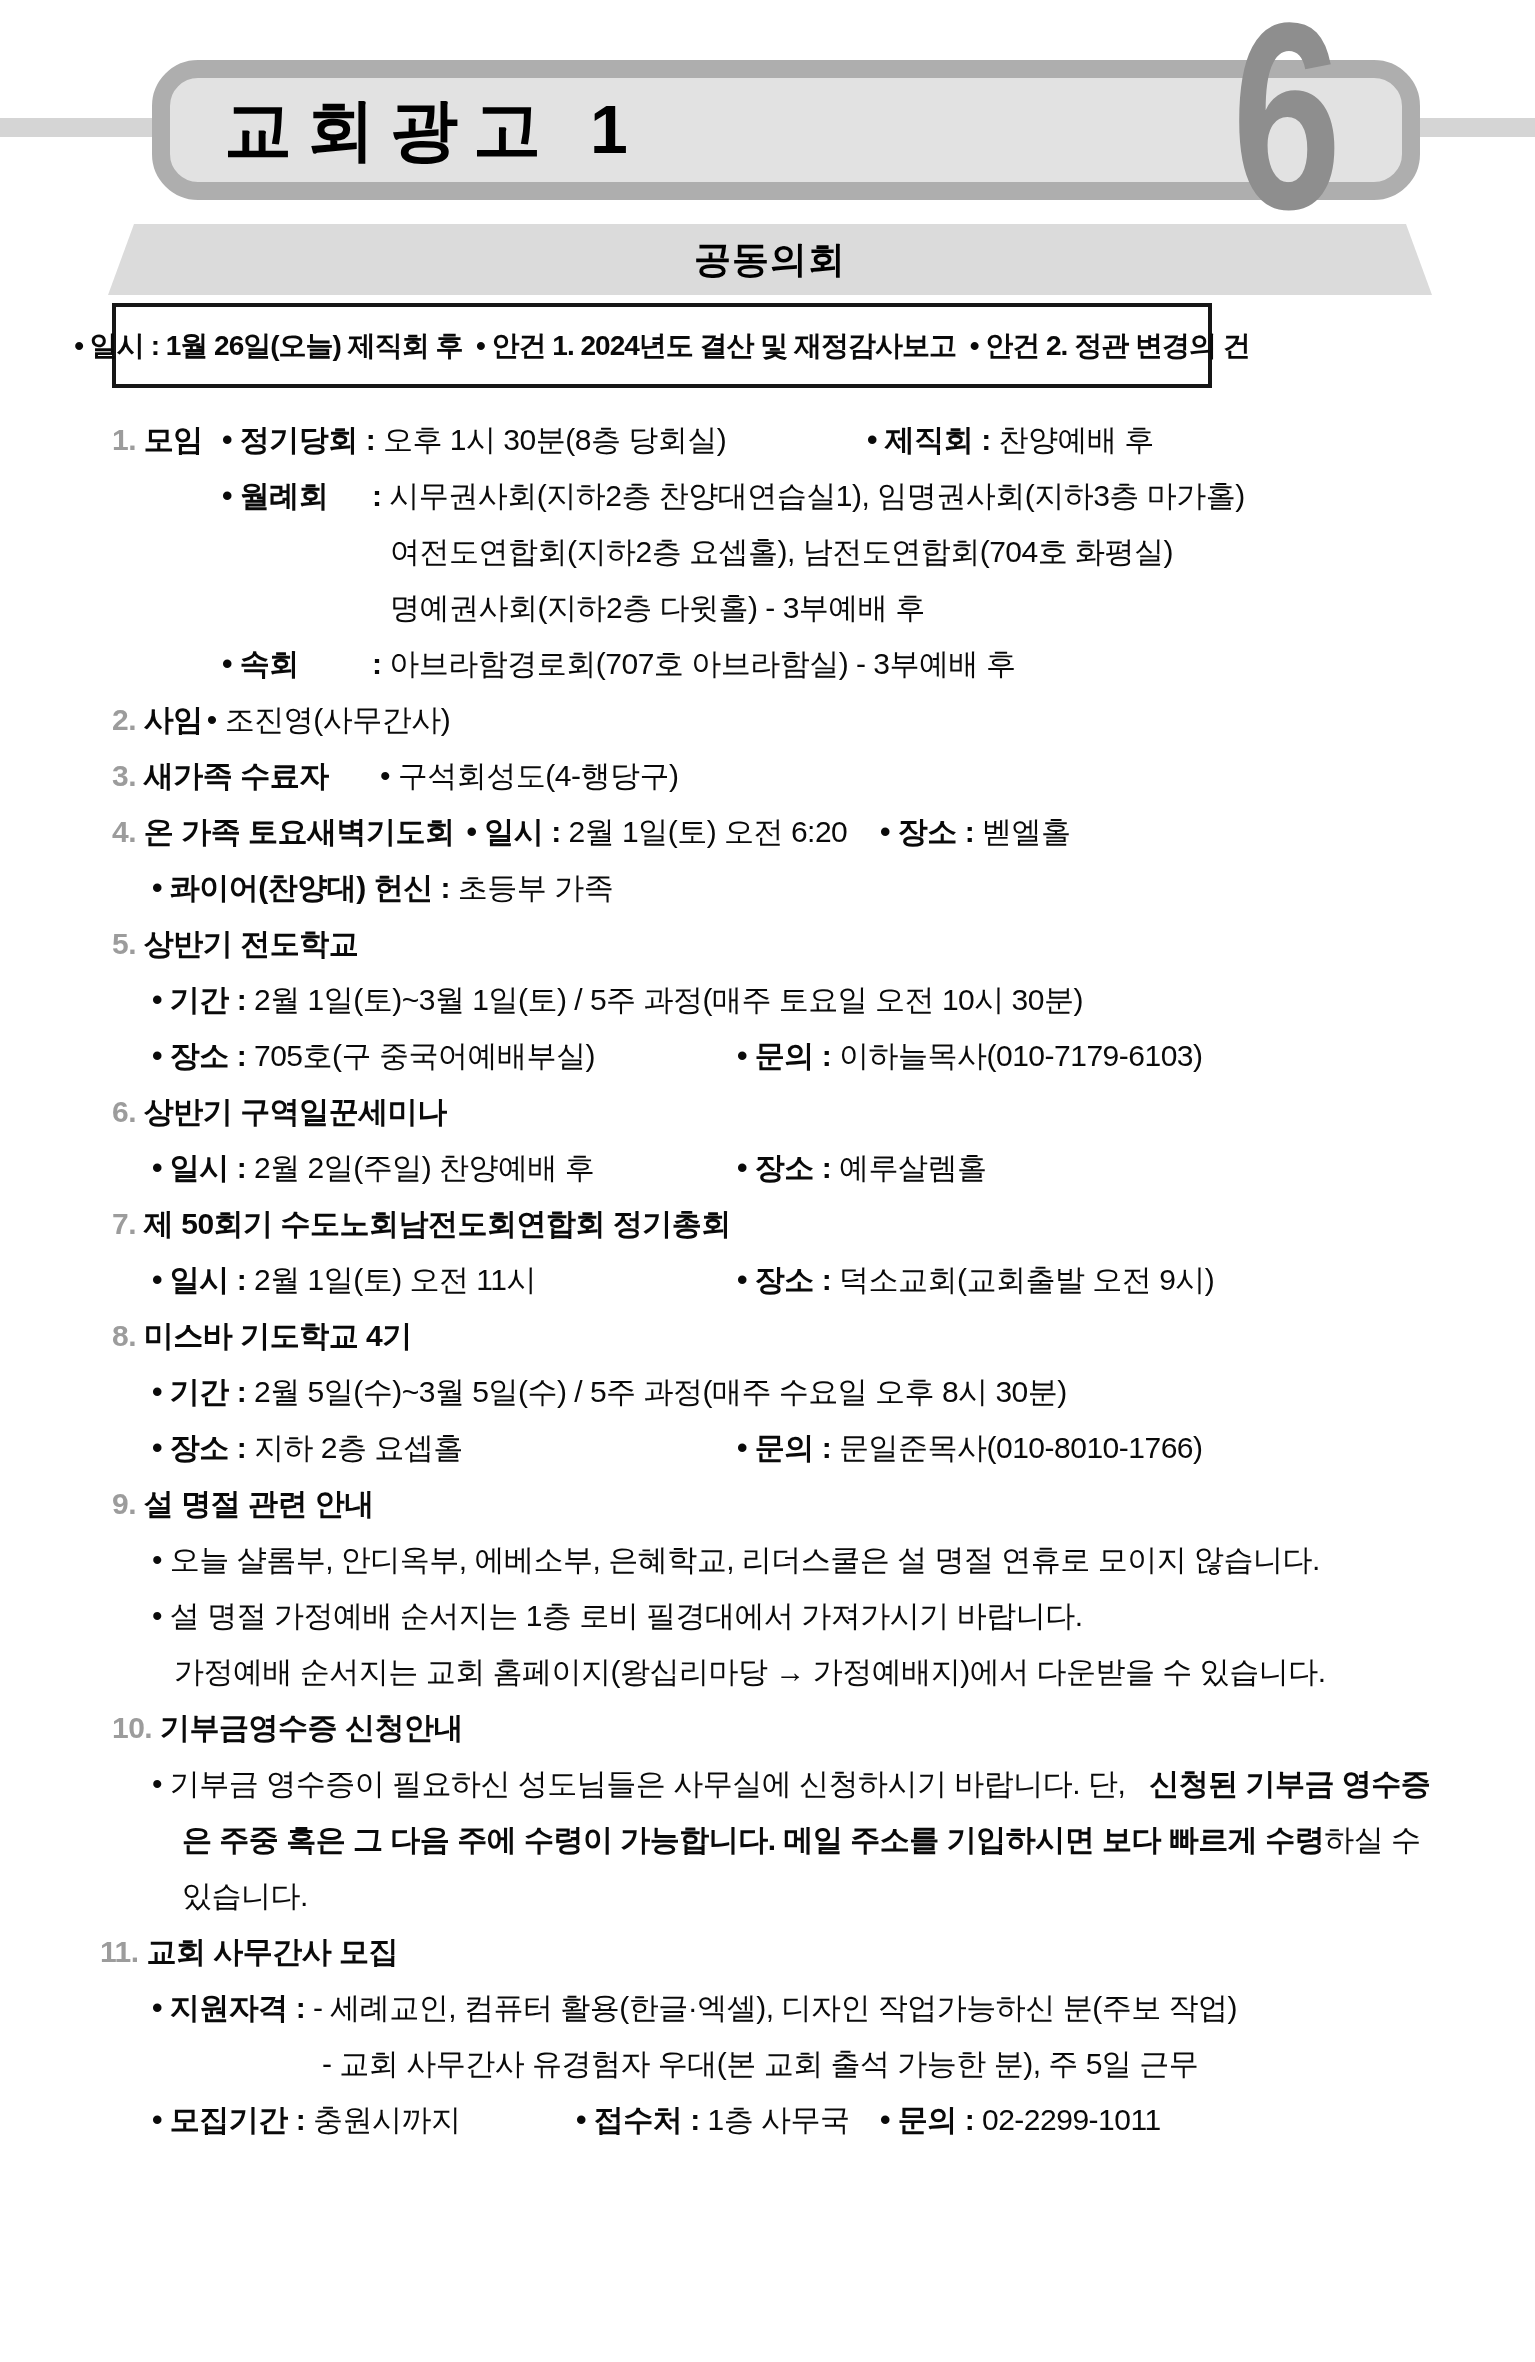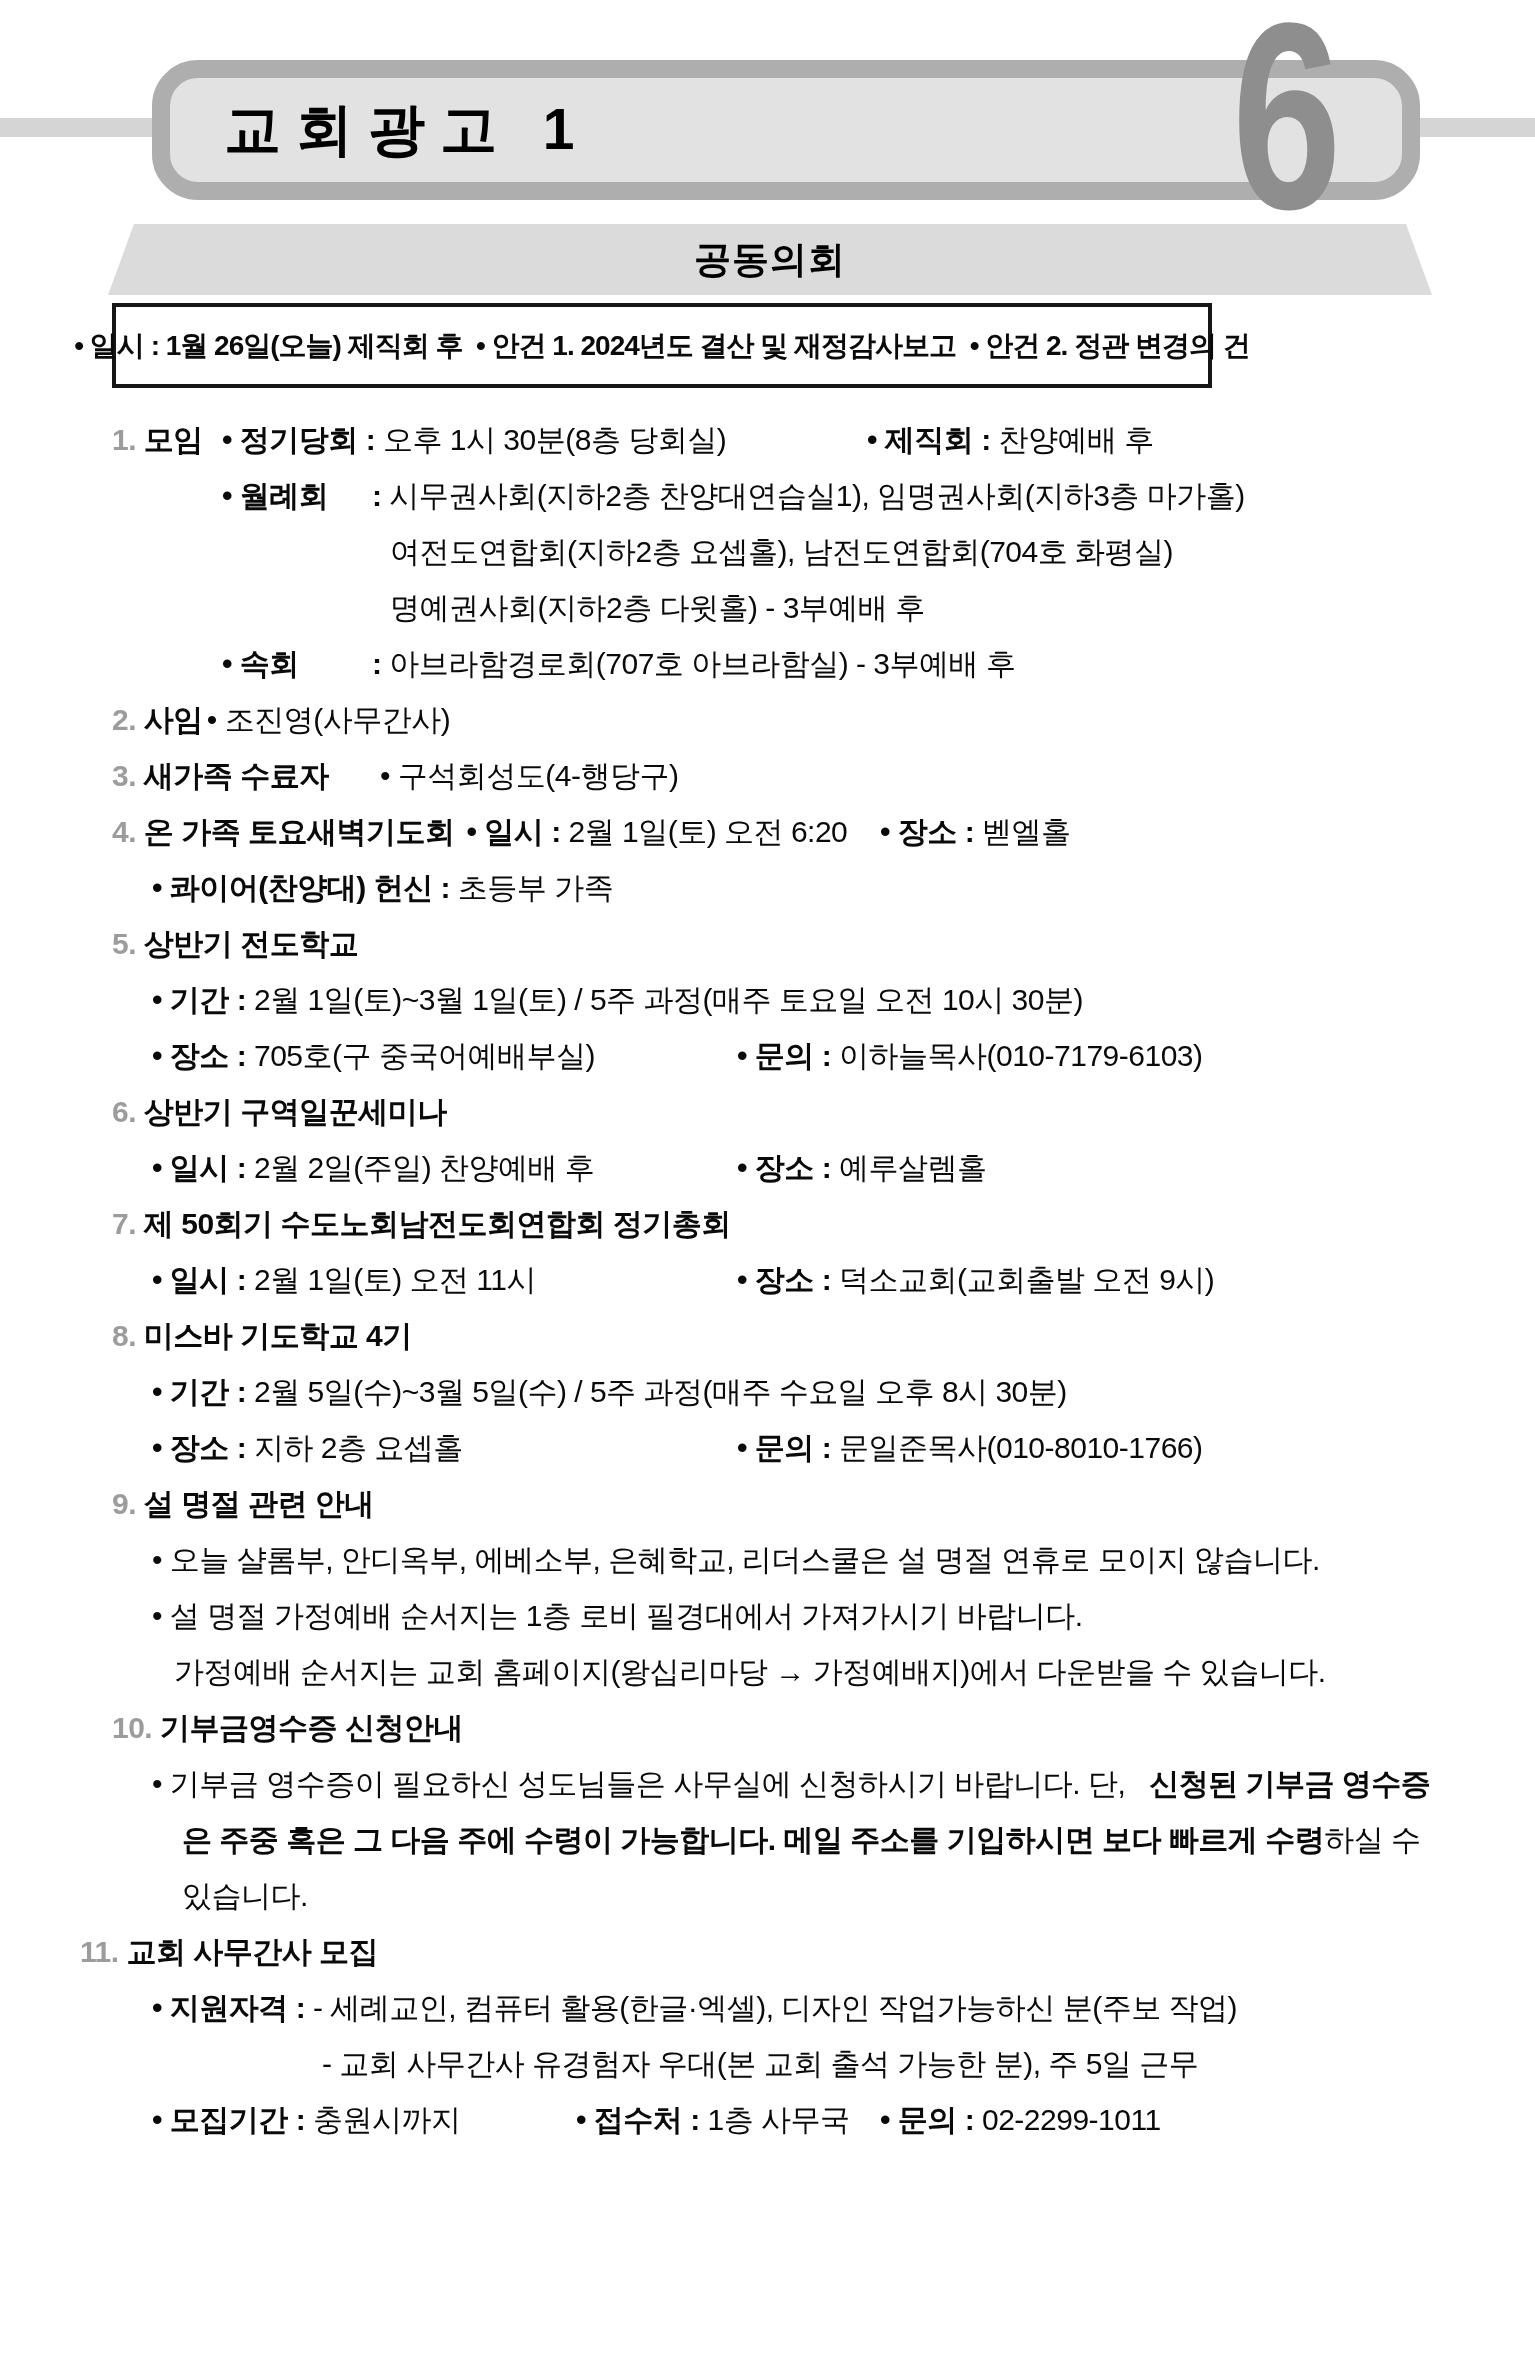--- a/index.html
+++ b/index.html
@@ -3,21 +3,21 @@
 <meta charset="utf-8">
 <style>
   html,body{margin:0;padding:0;background:#fff;}
   .page{position:relative;width:1535px;height:2362px;background:#ffffff;overflow:hidden;
         font-family:"Liberation Sans","DejaVu Sans",sans-serif;color:#0a0a0a;}
   
   .topbar{position:absolute;left:0;top:118px;width:1535px;height:19px;background:#d5d5d5;z-index:1;}
   .header-box{position:absolute;left:152px;top:60px;width:1268px;height:140px;box-sizing:border-box;
         background:#e2e2e2;border:18px solid #aeaeae;border-radius:46px;z-index:2;
         display:flex;align-items:center;padding-left:54px;}
-  .page-title{font-size:57px;font-weight:bold;letter-spacing:15px;color:#000;white-space:pre;}
+  .page-title{font-size:68px;font-weight:bold;letter-spacing:15px;color:#000;white-space:pre;}
   .big-number{position:absolute;left:1232px;top:16px;z-index:3;font-size:266px;line-height:200px;
         font-weight:bold;color:#8e8e8e;transform:scaleX(0.74);transform-origin:left top;}
   .banner{position:absolute;left:108px;top:224px;width:1324px;height:71px;background:#dbdbdb;z-index:2;
         clip-path:polygon(26px 0,calc(100% - 26px) 0,100% 100%,0 100%);
         display:flex;align-items:center;justify-content:center;}
   .banner-label{font-size:37px;font-weight:bold;letter-spacing:1px;color:#000;}
   .notice-box{position:absolute;left:112px;top:303px;width:1100px;height:85px;box-sizing:border-box;
         border:4px solid #161616;display:flex;align-items:center;justify-content:center;
         font-size:28px;font-weight:bold;letter-spacing:-1px;white-space:pre;color:#0a0a0a;}
   
@@ -68,18 +68,18 @@
       <div class="bline" style="padding-left: 152px;"><span class="sg-b">• 기간 : </span><span class="sg-r">2월 5일(수)~3월 5일(수) / 5주 과정(매주 수요일 오후 8시 30분)</span></div>
       <div class="bline" style="padding-left: 152px;"><span class="sg-b">• 장소 : </span><span class="sg-r">지하 2층 요셉홀</span><span class="col" style="left: 737px;"><span class="sg-b">• 문의 : </span><span class="sg-r">문일준목사(010-8010-1766)</span></span></div>
       <div class="bline" style="padding-left: 112px;"><span class="sg-n">9. </span><span class="sg-b">설 명절 관련 안내</span></div>
       <div class="bline" style="padding-left: 152px;"><span class="sg-r">• 오늘 샬롬부, 안디옥부, 에베소부, 은혜학교, 리더스쿨은 설 명절 연휴로 모이지 않습니다.</span></div>
       <div class="bline" style="padding-left: 152px;"><span class="sg-r">• 설 명절 가정예배 순서지는 1층 로비 필경대에서 가져가시기 바랍니다.</span></div>
       <div class="bline" style="padding-left: 174px;"><span class="sg-r">가정예배 순서지는 교회 홈페이지(왕십리마당 → 가정예배지)에서 다운받을 수 있습니다.</span></div>
       <div class="bline" style="padding-left: 112px;"><span class="sg-n">10. </span><span class="sg-b">기부금영수증 신청안내</span></div>
       <div class="bline" style="padding-left: 152px; gap: 16px;"><span class="sg-r">• 기부금 영수증이 필요하신 성도님들은 사무실에 신청하시기 바랍니다. 단, </span><span class="sg-b">신청된 기부금 영수증</span></div>
       <div class="bline" style="padding-left: 182px;"><span class="sg-b">은 주중 혹은 그 다음 주에 수령이 가능합니다. 메일 주소를 기입하시면 보다 빠르게 수령</span><span class="sg-r">하실 수</span></div>
       <div class="bline" style="padding-left: 182px;"><span class="sg-r">있습니다.</span></div>
-      <div class="bline" style="padding-left: 80px;"><span class="sg-n">11. </span><span class="sg-b">교회 사무간사 모집</span></div>
+      <div class="bline" style="padding-left: 100px;"><span class="sg-n">11. </span><span class="sg-b">교회 사무간사 모집</span></div>
       <div class="bline" style="padding-left: 152px;"><span class="sg-b">• 지원자격 : </span><span class="sg-r">- 세례교인, 컴퓨터 활용(한글·엑셀), 디자인 작업가능하신 분(주보 작업)</span></div>
       <div class="bline" style="padding-left: 322px;"><span class="sg-r">- 교회 사무간사 유경험자 우대(본 교회 출석 가능한 분), 주 5일 근무</span></div>
       <div class="bline" style="padding-left: 152px;"><span class="sg-b">• 모집기간 : </span><span class="sg-r">충원시까지</span><span class="col" style="left: 576px;"><span class="sg-b">• 접수처 : </span><span class="sg-r">1층 사무국</span></span><span class="col" style="left: 880px;"><span class="sg-b">• 문의 : </span><span class="sg-r">02-2299-1011</span></span></div>
     </div>
 </div>
 
 </body></html>

